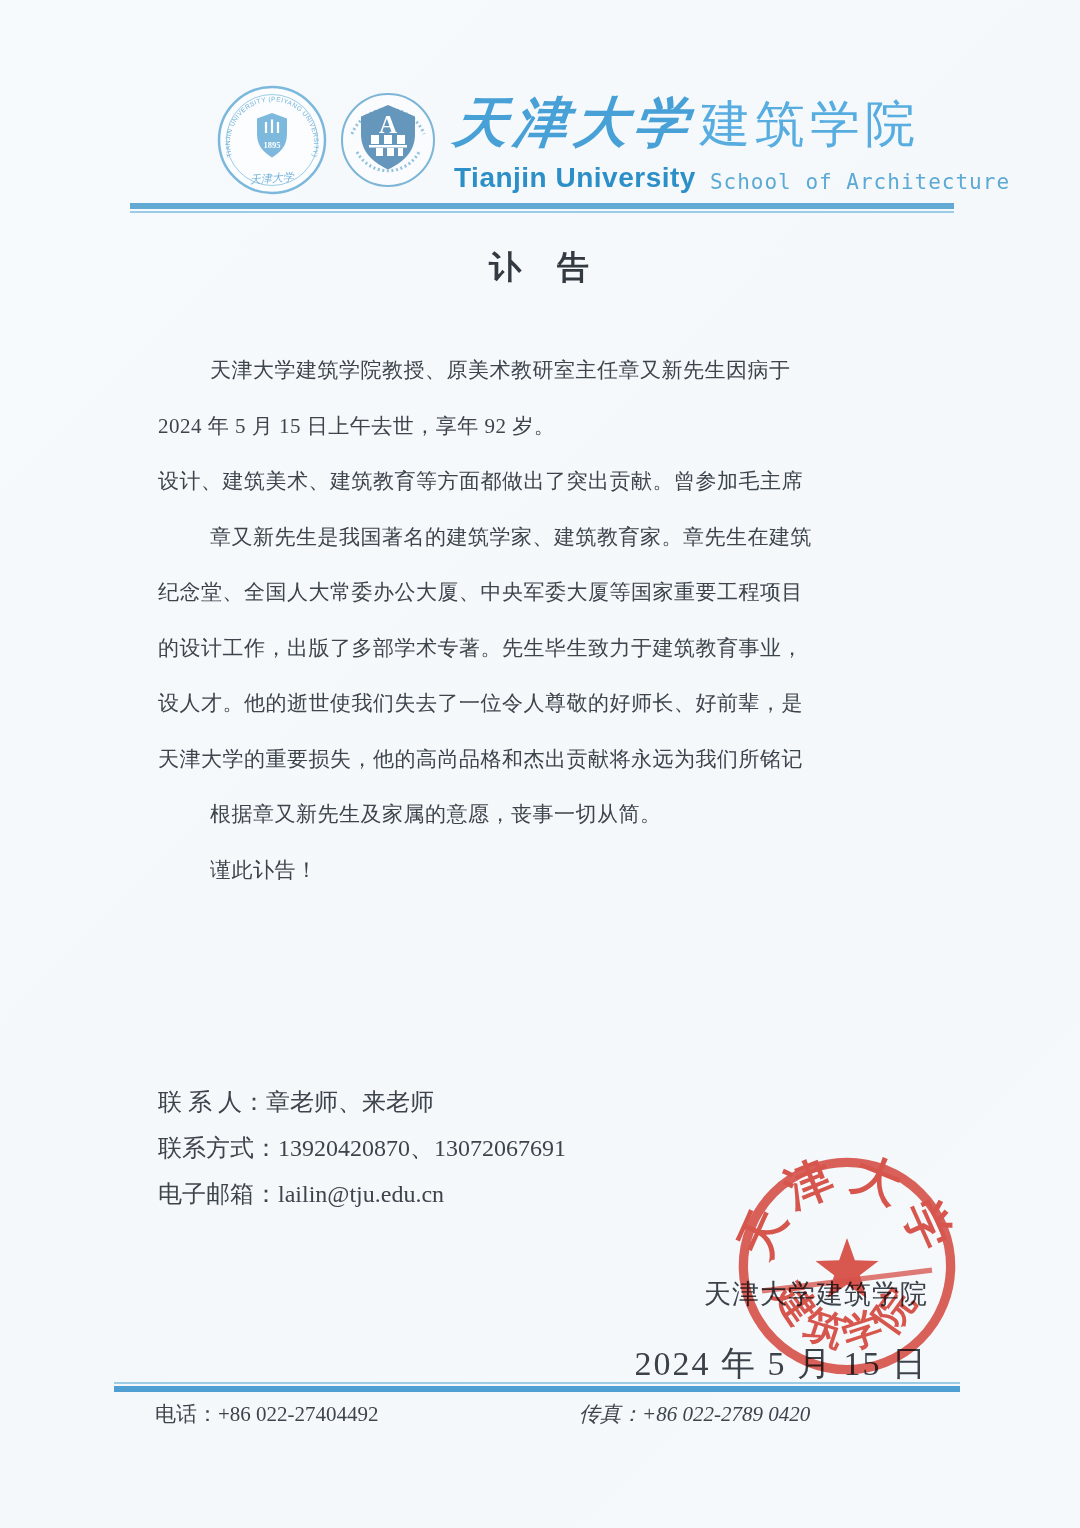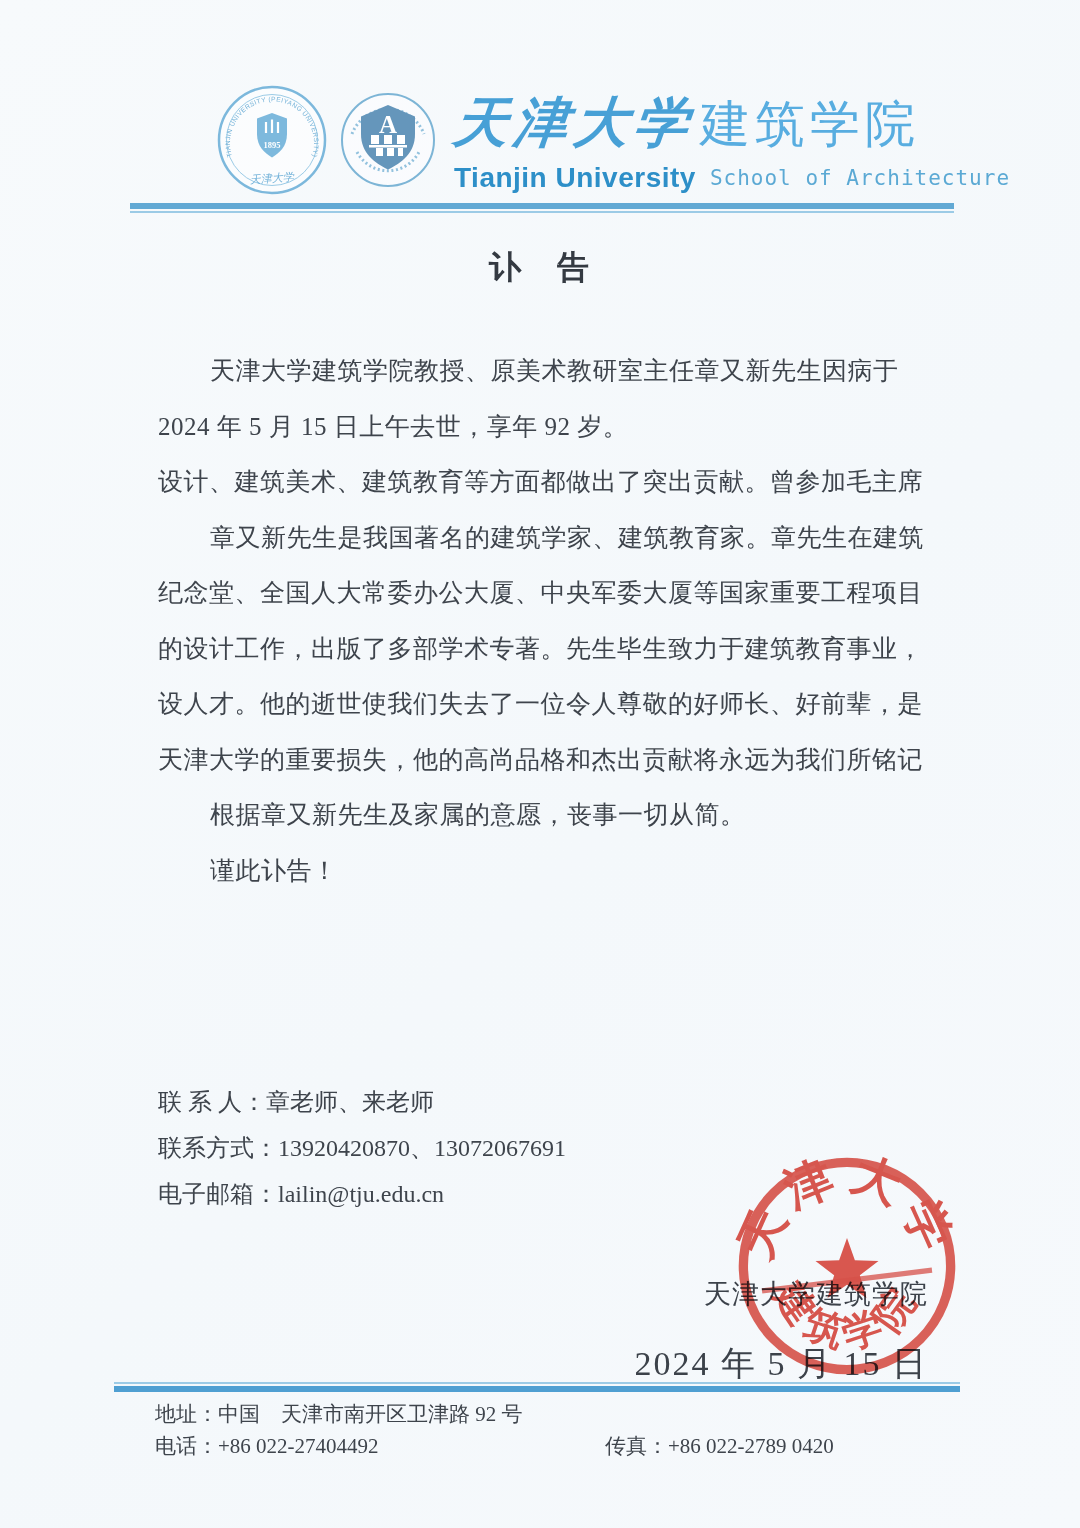--- a/index.html
+++ b/index.html
@@ -18,21 +18,21 @@
   .header-text { margin-left:16px; }
   .ht-row1 { display:flex; align-items:baseline; white-space:nowrap; }
   .zh-script {
     font-size:54px; color:#47a0d6; font-style:italic; font-weight:bold;
     letter-spacing:6px; transform:skewX(-6deg); display:inline-block;
   }
   .zh-dept {
     font-family:"Liberation Sans","DejaVu Sans",sans-serif;
     font-size:50px; color:#58ade0; font-weight:500; letter-spacing:5px; margin-left:6px;
   }
-  .ht-row2 { display:flex; align-items:center; margin-top:2px; white-space:nowrap; }
+  .ht-row2 { display:flex; align-items:flex-end; margin-top:2px; white-space:nowrap; }
   .en-bold {
     font-family:"Liberation Sans","DejaVu Sans",sans-serif;
     font-size:28px; font-weight:bold; color:#2d8fc8; letter-spacing:0.5px;
   }
   .en-light {
     font-family:"DejaVu Sans Mono","Liberation Mono",monospace;
     font-size:21px; color:#5ba9d4; margin-left:14px; letter-spacing:1px;
   }
 
   
@@ -46,41 +46,41 @@
   .rule-bottom .gap  { height:2px; }
   .rule-bottom .band { height:6px; background:#4f9fd2; }
 
   
   .notice-title {
     position:absolute; top:246px; left:0; width:100%;
     text-align:center; font-size:32px; font-weight:bold; color:#343a42; letter-spacing:2px;
   }
 
   
-  .body-block { position:absolute; top:343px; left:158px; width:775px; font-size:25px; color:#3e444c; }
+  .body-block { position:absolute; top:343px; left:158px; width:775px; font-size:21px; color:#3e444c; }
   .line { height:55.5px; line-height:55.5px; white-space:nowrap; letter-spacing:0.5px; }
   .indent { text-indent:52px; }
 
   
   .contacts { position:absolute; top:1079px; left:158px; font-size:24px; }
   .c-line { height:46px; line-height:46px; white-space:nowrap; }
 
   
   .signature { position:absolute; top:1276px; right:152px; text-align:right; }
   .sig-org  { font-size:27px; color:#3c424a; letter-spacing:1px; }
   .sig-date { font-size:34px; color:#3c424a; margin-top:29px; letter-spacing:2px;margin-left:22px; }
 
   
   .seal { position:absolute; top:1152px; left:733px; width:228px; height:228px;
           mix-blend-mode:multiply; opacity:0.92; }
 
   
   .footer { position:absolute; top:1398px; left:155px; width:790px; font-size:21px; color:#3e444c; }
   .f-line { height:32px; line-height:32px; position:relative; white-space:nowrap; }
-  .fax { position:absolute; left:450px; top:0; }
+  .fax { position:absolute; left:424px; top:0;font-style:italic; }
 </style>
 </head>
 <body>
 
 <div class="page">
 
   <div class="header">
 
     <svg class="logo1" viewBox="0 0 112 112">
       <circle cx="56" cy="56" r="53" fill="#ffffff" fill-opacity="0.55" stroke="#7cb8dc" stroke-width="2.5"></circle>
@@ -174,20 +174,19 @@
     <line x1="28" y1="134" x2="192" y2="114" stroke="#dc4339" stroke-width="5" stroke-opacity="0.75"></line>
   </svg>
 
   <div class="rule-bottom">
     <div class="thin"></div>
       <div class="gap"></div>
       <div class="band"></div>
   </div>
 
   <div class="footer">
-    <div class="f-line">地址：中国　天津市南开区卫津路 92 号</div>
     <div class="f-line">
       <span>电话：+86 022-27404492</span>
       <span class="fax">传真：+86 022-2789 0420</span>
     </div>
   </div>
 
 </div>
 
 </body></html>

